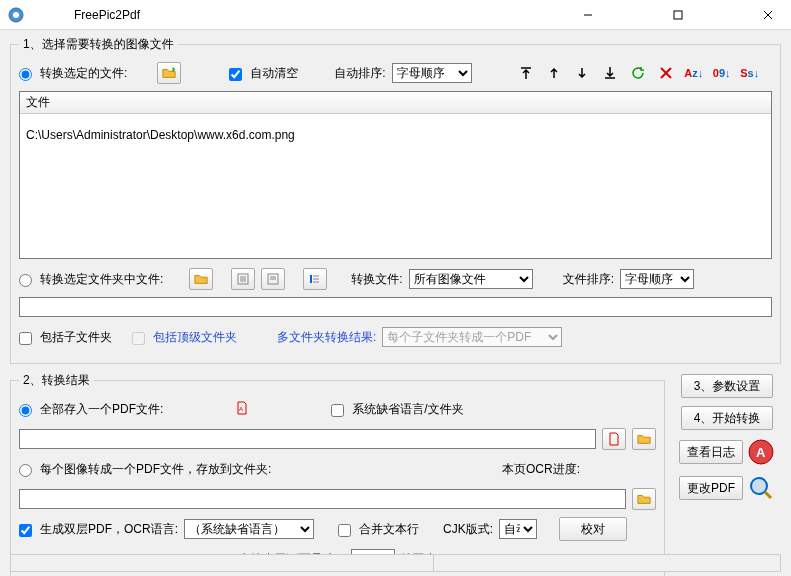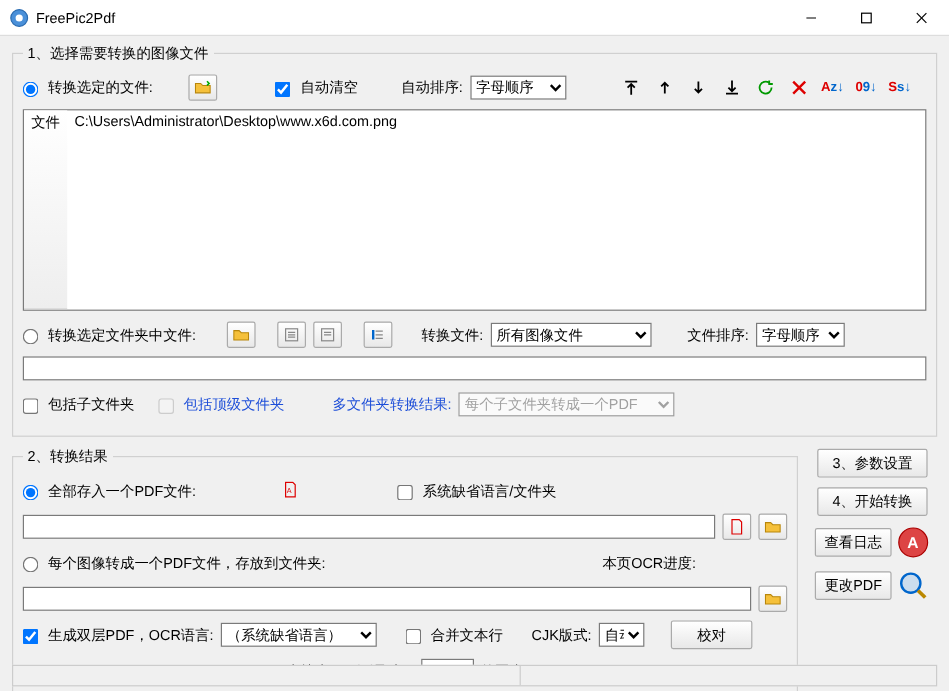--- a/index.html
+++ b/index.html
@@ -1,32 +1,32 @@
 <!DOCTYPE html>
 <html><head>
 <meta charset="utf-8">
 <style>
 * { box-sizing: border-box; margin: 0; padding: 0; }
 body { font-family: "Microsoft YaHei", "SimSun", sans-serif; font-size: 12px; background: #f0f0f0; width: 791px; height: 576px; overflow: hidden; }
-.titlebar { height: 30px; background: #fff; display: flex; align-items: center; border-bottom: 1px solid #ddd; }
+.titlebar { height: 30px; background: #fff; display: flex; align-items: center; border-bottom: 1px solid #ddd; gap: 44px; }
 .titlebar .icon { width: 16px; height: 16px; margin: 0 6px 0 8px; }
 .titlebar .title { flex: 1; font-size: 12px; }
 .titlebar .winbtn { width: 46px; height: 30px; display: flex; align-items: center; justify-content: center; }
 .content { padding: 6px 10px; }
 fieldset { border: 1px solid #d0d0d0; padding: 8px; margin-bottom: 8px; position: relative; }
 legend { padding: 0 4px; color: #000; }
 .row { display: flex; align-items: center; gap: 6px; margin-bottom: 6px; min-height: 24px; }
 input[type=radio], input[type=checkbox] { margin-right: 2px; position: relative; top: 1px; }
 label { white-space: nowrap; }
 .disabled { color: #1d4ed8; }
 .btn-icon { width: 24px; height: 22px; border: 1px solid #aaa; background: linear-gradient(#fff,#e8e8e8); display: inline-flex; align-items: center; justify-content: center; border-radius: 2px; cursor: pointer; }
 select { font-size: 12px; border: 1px solid #7a7a7a; background: #fff; height: 20px; }
-.file-list { border: 1px solid #7a7a7a; background: #fff; height: 168px; display: flex; flex-direction: row; }
+.file-list { border: 1px solid #7a7a7a; background: #fff; height: 168px; display: flex; flex-direction: column; }
 .file-list .header { background: linear-gradient(#fff,#eee); border-bottom: 1px solid #ccc; padding: 2px 6px; font-size: 12px; }
-.file-list .body { flex: 1; padding: 2px 6px; font-size: 12px; overflow: hidden; }
+.file-list .body { flex: 1; padding: 14px 6px; font-size: 12px; overflow: hidden; }
 .textinput { border: 1px solid #7a7a7a; background: #fff; height: 20px; flex: 1; padding: 0 4px; font-size: 12px; }
 .side-btn { width: 92px; height: 24px; border: 1px solid #aaa; background: linear-gradient(#fff,#e8e8e8); font-size: 12px; cursor: pointer; border-radius: 2px; }
 .side-col { width: 108px; display: flex; flex-direction: column; gap: 8px; align-items: center; padding-top: 2px; }
 .icon-svg { width: 14px; height: 14px; }
 .toolbar-icons { display: flex; gap: 4px; align-items: center; }
 .statusbar { position: absolute; bottom: 4px; left: 10px; right: 10px; height: 18px; border: 1px solid #ccc; background: #f0f0f0; display: flex; }
 .statusbar .sep { width: 55%; border-right: 1px solid #ccc; }
 .big-icon { width: 28px; height: 28px; }
 .folder-svg { fill: #f5c03a; stroke: #b8860b; stroke-width: 1; }
 .red { color: #d00; }
@@ -166,21 +166,21 @@
       <span class="btn-icon">
           <svg class="icon-svg" viewBox="0 0 14 14">
             <line x1="3" y1="3" x2="3" y2="11" stroke="#06c" stroke-width="2"></line>
             <line x1="5" y1="4" x2="11" y2="4" stroke="#888"></line>
             <line x1="5" y1="7" x2="11" y2="7" stroke="#888"></line>
             <line x1="5" y1="10" x2="11" y2="10" stroke="#888"></line>
           </svg>
         </span>
       <span style="width:12px"></span>
       <label>转换文件:</label>
-      <select style="width:134px"><option>所有图像文件</option></select>
+      <select style="width:124px"><option>所有图像文件</option></select>
       <span style="width:18px"></span>
       <label>文件排序:</label>
       <select style="width:74px"><option>字母顺序</option></select>
     </div>
     <input type="text" class="textinput" style="display: block; width: 100%; margin-bottom: 8px;">
 
     <div class="row">
       <input type="checkbox" style="">
       <label>包括子文件夹</label>
       <span style="width:8px"></span>

